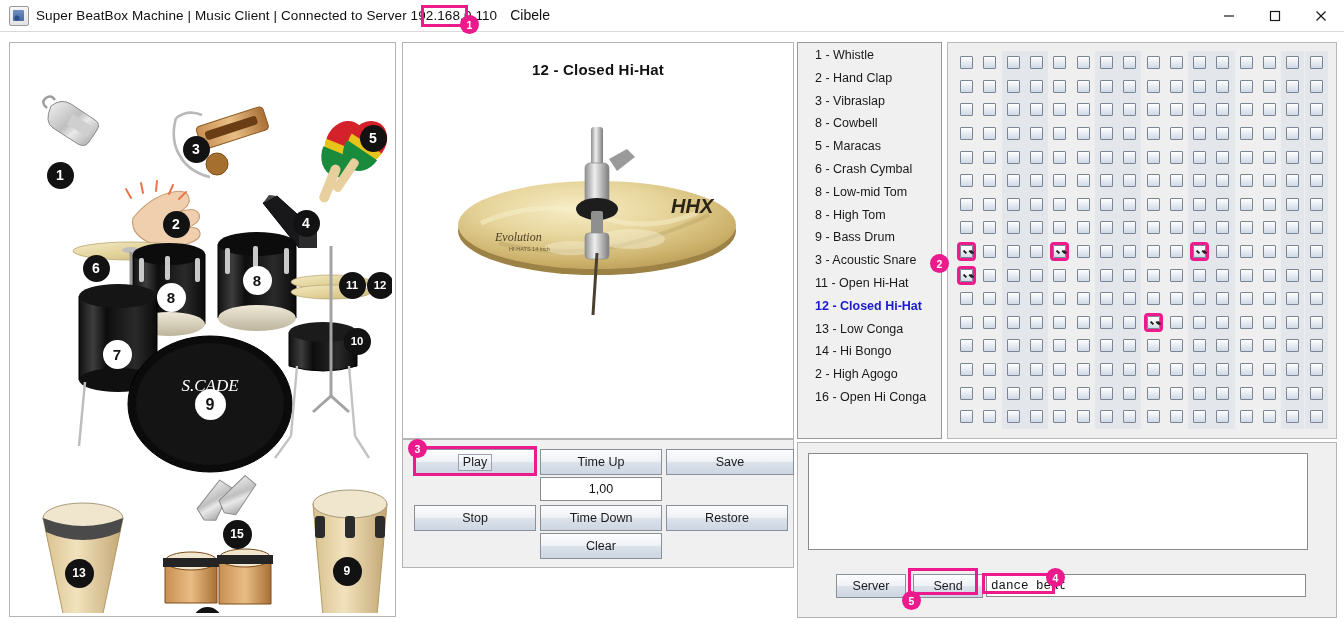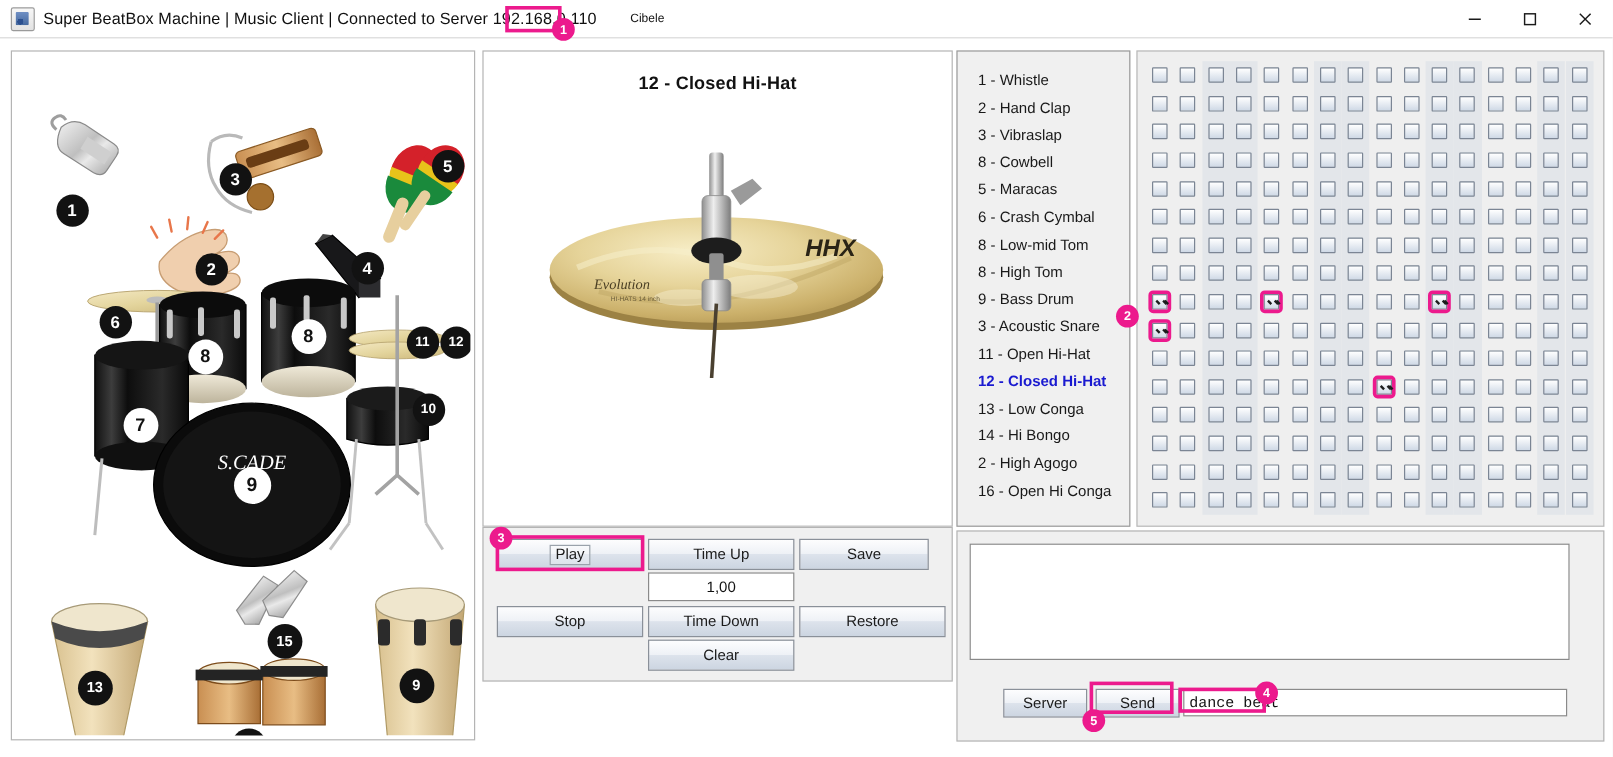--- a/index.html
+++ b/index.html
@@ -26,21 +26,21 @@
   }
   .tb-icon::after{
     content:"";position:absolute;left:3px;top:3px;width:11px;height:11px;
     background:
       radial-gradient(circle at 4px 8px, #2b4f8f 0 2.5px, transparent 2.6px),
       linear-gradient(#6f8fc4,#44689e);
     border-radius:1px;
   }
   .tb-title{font-size:13.5px;color:#101010;white-space:nowrap;letter-spacing:.1px;}
   .tb-tag{
-    margin-left:23px;font-size:10px;color:#101010;
+    margin-left:8px;font-size:14px;color:#101010;
     padding:1px 5px 2px 5px;position:relative;white-space:nowrap;
   }
   .tb-spacer{flex:1 1 auto;}
   .winbtn{
     width:46px;height:31px;display:flex;align-items:center;justify-content:center;
     font-size:14px;color:#1a1a1a;flex:0 0 auto;
   }
   .winbtn svg{display:block;}
 
   
@@ -56,21 +56,21 @@
     position:absolute;left:0;top:18px;width:100%;text-align:center;
     font-size:15px;font-weight:bold;color:#121212;letter-spacing:.2px;
   }
   #cymbalWrap{position:absolute;left:0;top:50px;width:100%;height:330px;}
 
   
   #ctrlPanel{left:402px;top:439px;width:390px;height:127px;background:#f0f0f0;border:1px solid #b4b4b4;}
 
   
   #listPanel{left:797px;top:42px;width:143px;height:395px;background:#f0f0f0;border:1px solid #999;}
-  #listInner{position:absolute;left:1px;top:1px;right:1px;bottom:1px;background:#f0f0f0;padding-top:12px;box-sizing:border-box;}
+  #listInner{position:absolute;left:1px;top:1px;right:1px;bottom:1px;background:#f0f0f0;padding-top:0;box-sizing:border-box;}
   .listItem{
     height:22.8px;line-height:22.8px;font-size:12.5px;color:#191919;
     padding-left:16px;white-space:nowrap;
   }
   .listItem.sel{color:#1a1ad0;font-weight:bold;}
 
   
   #gridPanel{left:947px;top:42px;width:388px;height:395px;background:#efefef;border:1px solid #b8b8b8;}
 
   
@@ -96,21 +96,21 @@
   .txtfield{
     background:#ffffff;border:1px solid #8a8a8a;box-sizing:border-box;
     display:flex;align-items:center;justify-content:center;
     font-size:12.5px;color:#111;
   }
 
   
   .cbtn{position:absolute;height:26px;}
   #bPlay{left:11px;top:9px;width:122px;}
   #bTimeUp{left:137px;top:9px;width:122px;}
-  #bSave{left:263px;top:9px;width:108px;}
+  #bSave{left:263px;top:9px;width:128px;}
   #fTime{position:absolute;left:137px;top:37px;width:122px;height:24px;}
   #bStop{left:11px;top:65px;width:122px;}
   #bTimeDown{left:137px;top:65px;width:122px;}
   #bRestore{left:263px;top:65px;width:122px;}
   #bClear{left:137px;top:93px;width:122px;}
 
   
   #bDelete{position:absolute;left:38px;top:131px;width:70px;height:24px;}
   #bSend{position:absolute;left:115px;top:131px;width:70px;height:24px;}
   #fMsg{

